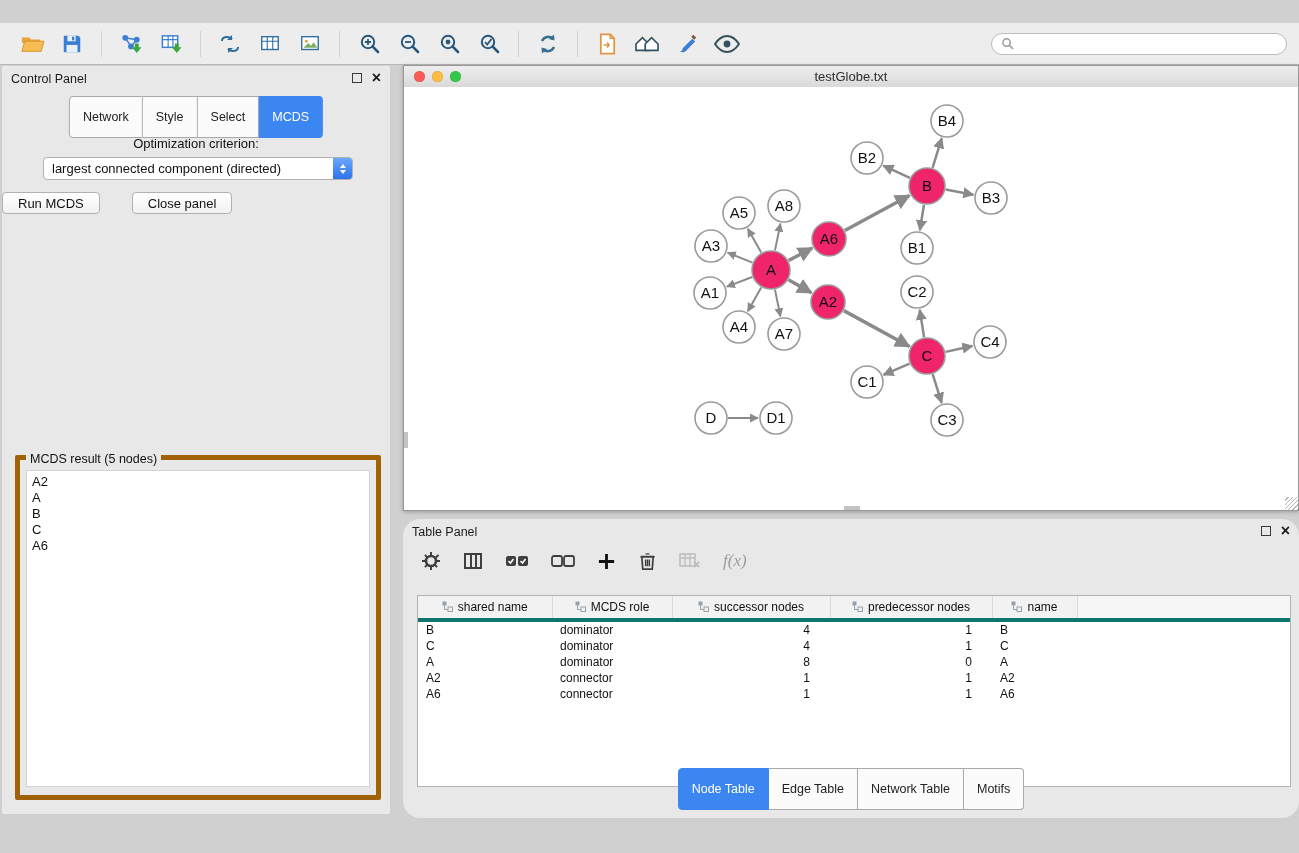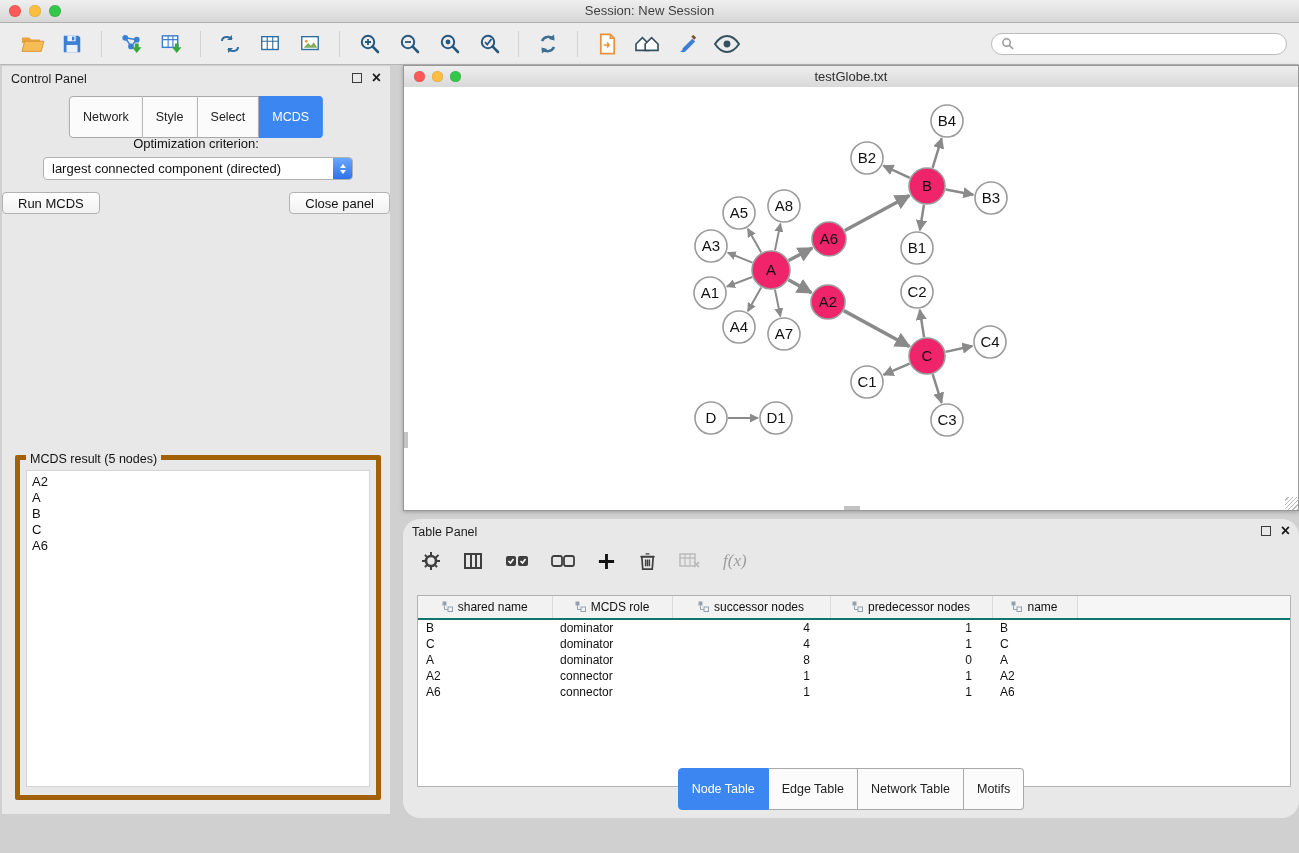--- a/index.html
+++ b/index.html
@@ -38,21 +38,21 @@
   .seg-tab:last-child{border-radius:0 4px 4px 0;}
   .seg-tab.active{background:var(--accent,#3b86f0);border-color:var(--accent,#3b86f0);color:#fff;}
   .opt-label{position:absolute;top:70px;width:100%;text-align:center;font-size:13px;}
   .dropdown{position:absolute;top:91px;left:41px;width:310px;height:23px;background:#fff;border:1px solid #b1b1b1;
     border-radius:4px;display:flex;align-items:center;box-sizing:border-box;}
   .dropdown .val{flex:1;font-size:13px;padding-left:8px;white-space:nowrap;overflow:hidden;}
   .dd-spin{width:19px;height:21px;background:linear-gradient(#6aa8fa,#2e72ea);border-radius:0 3px 3px 0;
     display:flex;flex-direction:column;align-items:center;justify-content:center;gap:2px;}
   .arr-up{width:0;height:0;border-left:3.5px solid transparent;border-right:3.5px solid transparent;border-bottom:4px solid #fff;}
   .arr-dn{width:0;height:0;border-left:3.5px solid transparent;border-right:3.5px solid transparent;border-top:4px solid #fff;}
-  .btn-row{position:absolute;top:126px;width:100%;display:flex;justify-content:space-between;gap:16px;}
+  .btn-row{position:absolute;top:126px;width:100%;display:flex;justify-content:flex-start;gap:32px;}
   .btn{font-size:13px;height:22px;padding:0 15px;background:linear-gradient(#ffffff,#f1f1f1);
     border:1px solid #b1b1b1;border-radius:4px;font-family:inherit;color:#111;}
   .result-box{position:absolute;left:13px;right:9px;top:389px;bottom:14px;border:5px solid #a16207;border-radius:2px;}
   .legend{position:absolute;top:-8px;left:6px;background:#e8e8e8;padding:0 4px;font-size:12.5px;}
   .result-list{position:absolute;left:6px;right:6px;top:10px;bottom:8px;background:#fff;border:1px solid #d4d4d4;
     font-size:13px;padding:3px 5px;overflow:auto;}
   .result-item{line-height:16px;}
 
   
   .net-window{position:absolute;left:403px;top:65px;width:896px;height:446px;background:#fff;
@@ -70,47 +70,41 @@
     background:repeating-linear-gradient(135deg,transparent 0 2px,#b8b8b8 2px 3px);}
 
   
   .table-panel{position:absolute;left:403px;top:519px;width:896px;height:299px;background:#e8e8e8;border-radius:17px;}
   .tp-toolbar{position:absolute;top:32px;left:18px;display:flex;align-items:center;gap:22px;}
   .tp-btn{display:flex;align-items:center;justify-content:center;}
   .fx{font-family:"Liberation Serif",serif;font-style:italic;font-size:17px;color:#9c9c9c;}
   .table-wrap{position:absolute;left:14px;right:8px;top:76px;height:190px;background:#fff;
     border:1px solid #b3b3b3;overflow:hidden;}
   table.data{border-collapse:collapse;table-layout:fixed;width:100%;}
-  table.data th{background:#f2f2f2;border-right:1px solid #dadada;border-bottom:2px solid #0f766e;
+  table.data th{background:#f2f2f2;border-right:1px solid #dadada;border-bottom:4px solid #0f766e;
     font-weight:normal;font-size:12px;height:20px;text-align:center;color:#111;white-space:nowrap;overflow:hidden;}
   table.data th.filler{border-right:none;background:#f6f6f6;}
   table.data td{font-size:12px;height:16px;padding:0 8px;white-space:nowrap;overflow:hidden;}
   table.data td.num{text-align:right;padding-right:20px;}
   .col-icon{vertical-align:-1px;margin-right:5px;}
   .tp-tabs{position:absolute;bottom:8px;width:100%;display:flex;justify-content:center;}
 
   
   .statusbar{position:absolute;left:0;right:0;bottom:0;height:36px;background:#ececec;border-top:1px solid #b1b1b1;}
   .menu-btn{position:absolute;left:10px;top:7px;width:29px;height:22px;border:1px solid #b3b3b3;border-radius:3px;
     background:#f7f7f7;display:flex;align-items:center;justify-content:center;}
   .memory{position:absolute;right:10px;top:7px;height:22px;border:1px solid #b3b3b3;border-radius:4px;background:#fdfdfd;
     display:flex;align-items:center;gap:6px;padding:0 10px;font-size:12px;box-sizing:border-box;}
   .memdot{width:10px;height:10px;border-radius:50%;background:var(--green,#28a52c);}
 </style>
 </head>
 <body>
 
 <div class="app">
 
-  <div class="titlebar">
-    <span class="light red"></span>
-    <span class="light yellow"></span>
-    <span class="light green"></span>
-    <div class="win-title">Session: New Session</div>
-  </div>
 
   <div class="toolbar">
     <div class="tb-btn">
       <svg width="26" height="22" viewBox="0 0 26 24">
           <path d="M2 5h8l2 2h10v4H2z" fill="#e8a33b"></path>
           <path d="M2 20 5 9h21l-3 11z" fill="#f7bd55" stroke="#d8922f"></path>
         </svg>
     </div>
     <div class="tb-btn">
       <svg width="22" height="22" viewBox="0 0 24 24">

